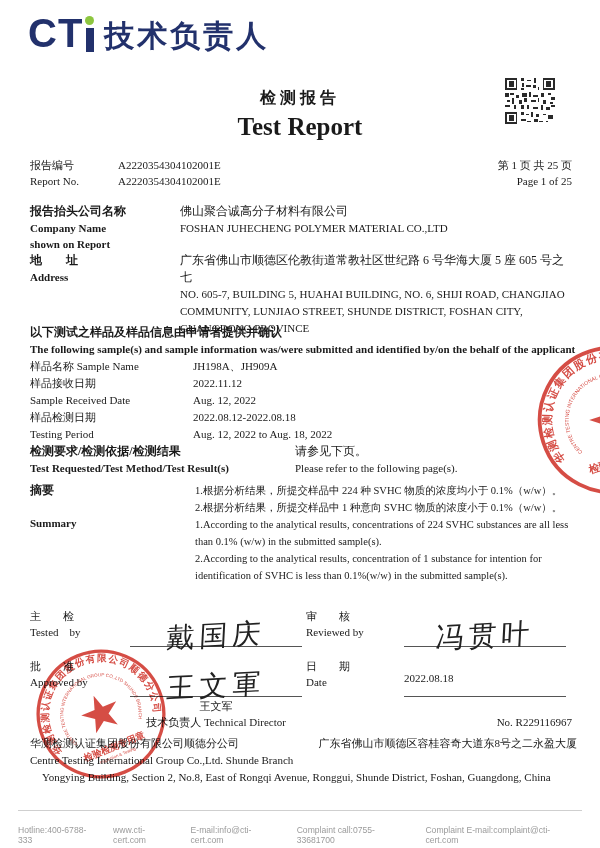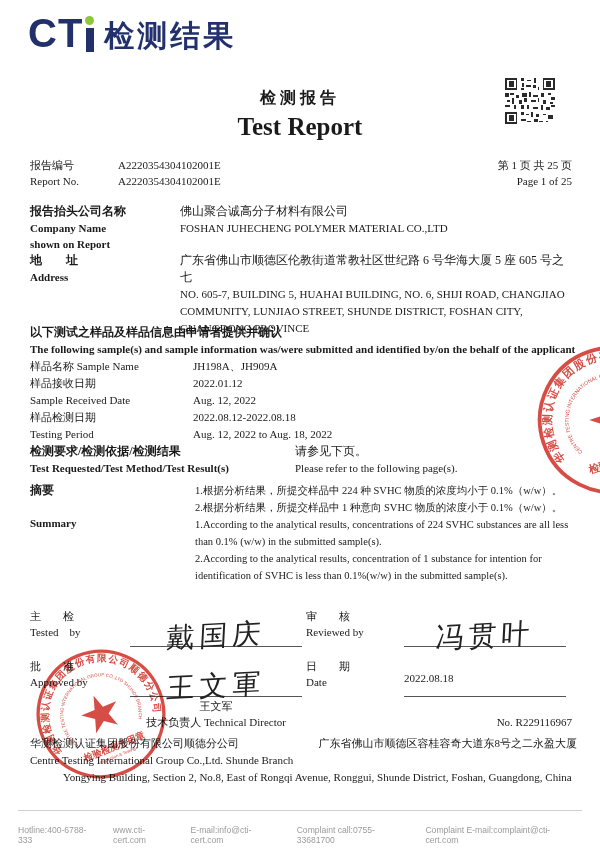--- a/index.html
+++ b/index.html
@@ -55,21 +55,21 @@
   .sg-lbl-r{flex:0 0 98px;margin-left:4px;padding-top:4px;}
   .sg-area-r{flex:0 0 162px;position:relative;height:42px;border-bottom:1.5px solid #555;}
   .sig{position:absolute;left:0;right:0;bottom:2px;text-align:center;font-size:28px;
        letter-spacing:5px;transform:rotate(-3deg) skewX(-6deg);color:#222;}
   .date-val{position:absolute;left:0;right:0;bottom:10px;text-align:left;font-size:11px;}
   .under-name{position:absolute;left:0;right:0;top:44px;text-align:center;font-size:11px;line-height:16px;}
 
   .repno2{right:28px;top:716px;font-size:11px;}
   .footer-info{left:30px;top:735px;width:547px;font-size:11px;line-height:17px;}
   .fi-row1{display:flex;justify-content:space-between;}
-  .fi-addr-en{margin-left:33px;}
+  .fi-addr-en{margin-left:12px;}
 
   .bottombar{left:18px;top:810px;width:564px;border-top:1px solid #cfcfcf;padding-top:14px;
              font-family:"Liberation Sans",sans-serif;font-size:8.6px;color:#9b9b9b;
              display:flex;gap:13px;}
 
   
   .stamp{position:absolute;opacity:.88;mix-blend-mode:multiply;pointer-events:none;}
   .stampA{left:536px;top:344px;width:152px;height:152px;}
   .stampB{left:35px;top:648px;width:132px;height:132px;}
 </style>
@@ -79,21 +79,21 @@
 <div class="page">
 
   <div class="abs logo">
     <span class="logo-cti">
       <span>CT</span>
       <span class="logo-i">
           <span class="dot"></span>
           <span class="stem"></span>
         </span>
     </span>
-    <span class="logo-cn">检测结果</span>
+    <span class="logo-cn">技术负责人</span>
   </div>
 
   <div class="abs title">
     <div class="title-cn">检测报告</div>
     <div class="title-en">Test Report</div>
   </div>
 
   <div class="abs qr">
     <svg width="50" height="46" viewBox="0 0 29 27" shape-rendering="crispEdges">
       <rect width="29" height="27" fill="#fff"></rect>
@@ -198,21 +198,21 @@
     <div class="b fs11">The following sample(s) and sample information was/were submitted and identified by/on the behalf of the applicant</div>
   </div>
 
   <div class="abs samples fs11" style="line-height:17px;">
     <div class="sample-row">
       <div class="lbl">样品名称 Sample Name</div>
       <div>JH198A、JH909A</div>
     </div>
     <div class="sample-row">
       <div class="lbl">样品接收日期</div>
-      <div>2022.01.12</div>
+      <div>2022.11.12</div>
     </div>
     <div class="sample-row">
       <div class="lbl">Sample Received Date</div>
       <div>Aug. 12, 2022</div>
     </div>
     <div class="sample-row">
       <div class="lbl">样品检测日期</div>
       <div>2022.08.12-2022.08.18</div>
     </div>
     <div class="sample-row">

